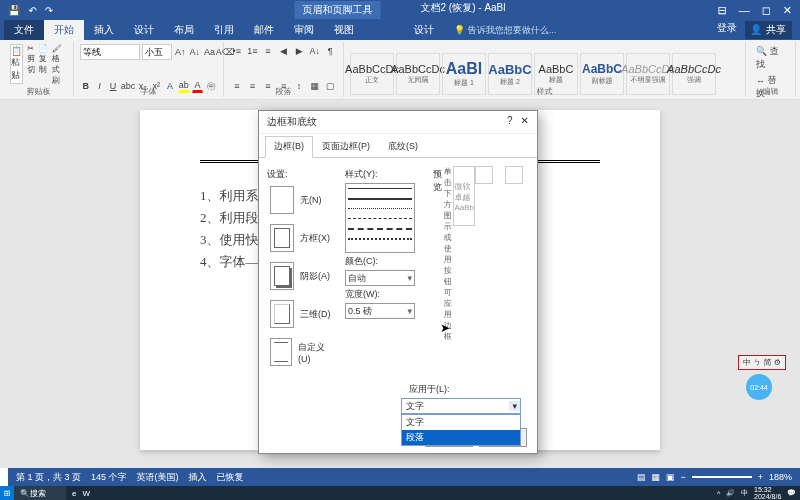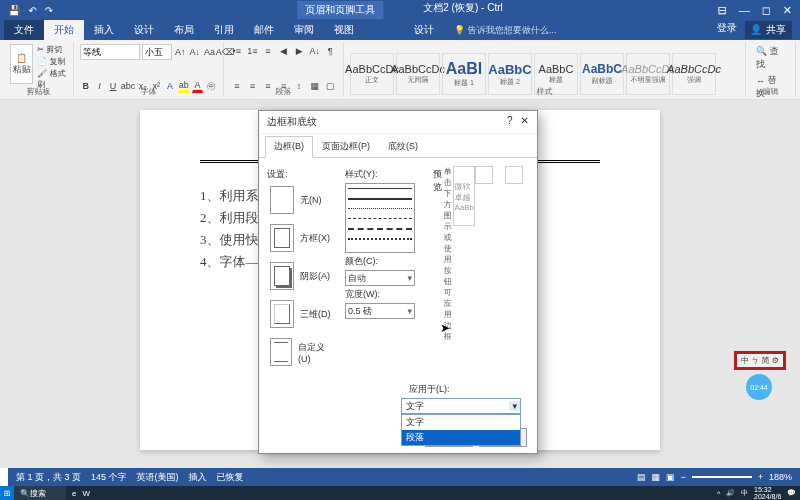--- a/index.html
+++ b/index.html
@@ -76,34 +76,34 @@
 .apply-combo{position:relative;width:120px;margin-left:auto;margin-right:8px;}
 .apply-display{height:16px;border:1px solid #7a9ec9;background:#fff;padding:0 4px;font-size:9px;display:flex;align-items:center;justify-content:space-between;}
 .apply-display::after{content:'▾';background:#e3ecf7;padding:0 3px;margin-right:-4px;}
 .apply-dropdown{position:absolute;top:16px;left:0;right:0;background:#fff;border:1px solid #7a9ec9;z-index:10;}
 .apply-dropdown div{padding:1px 4px;font-size:9px;cursor:pointer;}
 .apply-dropdown .sel{background:#0a64c8;color:#fff;}
 .dialog-footer{display:flex;justify-content:flex-end;gap:6px;padding:6px 10px;}
 .dlg-btn{padding:2px 14px;border:1px solid #999;background:#f0f0f0;font-size:9px;cursor:pointer;}
 .cursor{position:absolute;left:440px;top:321px;z-index:200;font-size:12px;color:#000;pointer-events:none;}
 .float-badge{position:absolute;right:28px;bottom:100px;width:26px;height:26px;background:#4ab3f4;border-radius:50%;color:#fff;font-size:7px;display:flex;align-items:center;justify-content:center;}
-.ime-bar{position:absolute;right:14px;bottom:130px;background:#f0f0f0;border:3px solid #b91c1c;padding:1px 4px;font-size:8px;color:#444;display:flex;gap:3px;}
+.ime-bar{position:absolute;right:14px;bottom:130px;background:#f0f0f0;border:1px solid #b91c1c;padding:1px 4px;font-size:8px;color:#444;display:flex;gap:3px;}
 </style>
 </head>
 <body>
 
 <div class="titlebar">
   <div class="titlebar-qat">
     <span>💾</span>
     <span>↶</span>
     <span>↷</span>
   </div>
   <div class="titlebar-center">
     <span class="tool-tab">页眉和页脚工具</span>
-    <span>文档2 (恢复) - Ctrl</span>
+    <span>文档2 (恢复) - AaBl</span>
   </div>
   <div class="titlebar-right">
     <span>⊟</span>
     <span>—</span>
     <span>◻</span>
     <span>✕</span>
   </div>
 </div>
 
 <div class="ribbon-tabs">
@@ -121,21 +121,21 @@
   <div class="right">
     <span>登录</span>
     <span style="background:#1e3e6e;padding:2px 6px;">👤 <span>共享</span></span>
   </div>
 </div>
 
 <div class="ribbon">
   <div class="ribbon-group" style="width:70px;">
     <div style="display:flex;gap:4px;">
       <div class="paste-btn">📋<br><span>粘贴</span></div>
-      <div style="display:flex;flex-direction:column;font-size:8px;gap:1px;">
+      <div style="display:flex;flex-direction:row;font-size:8px;gap:1px;">
         <span>✂ <span>剪切</span></span>
         <span>📄 <span>复制</span></span>
         <span>🖌 <span>格式刷</span></span>
       </div>
     </div>
     <div class="ribbon-group-label">剪贴板</div>
   </div>
   <div class="ribbon-group" style="width:150px;">
     <div class="font-row">
       <input style="width: 60px;" value="等线">

